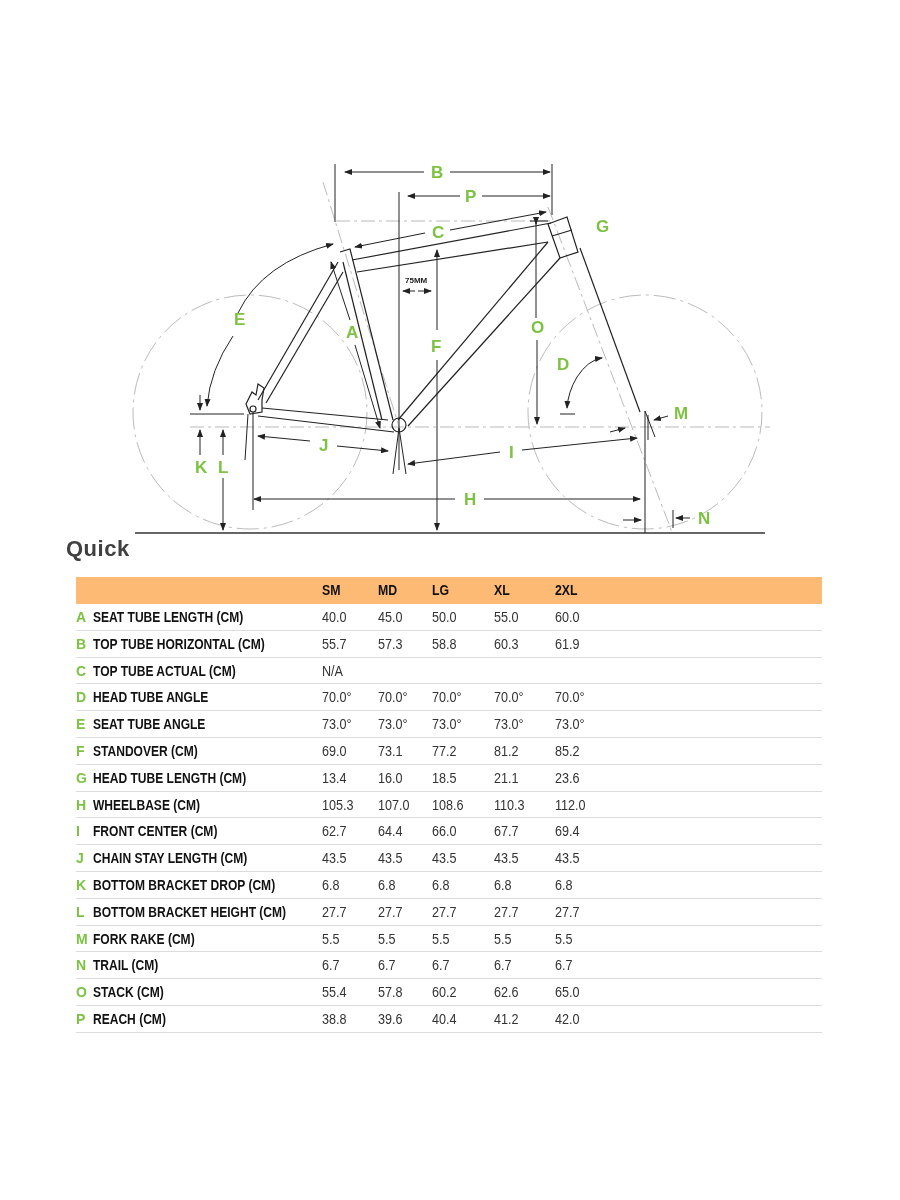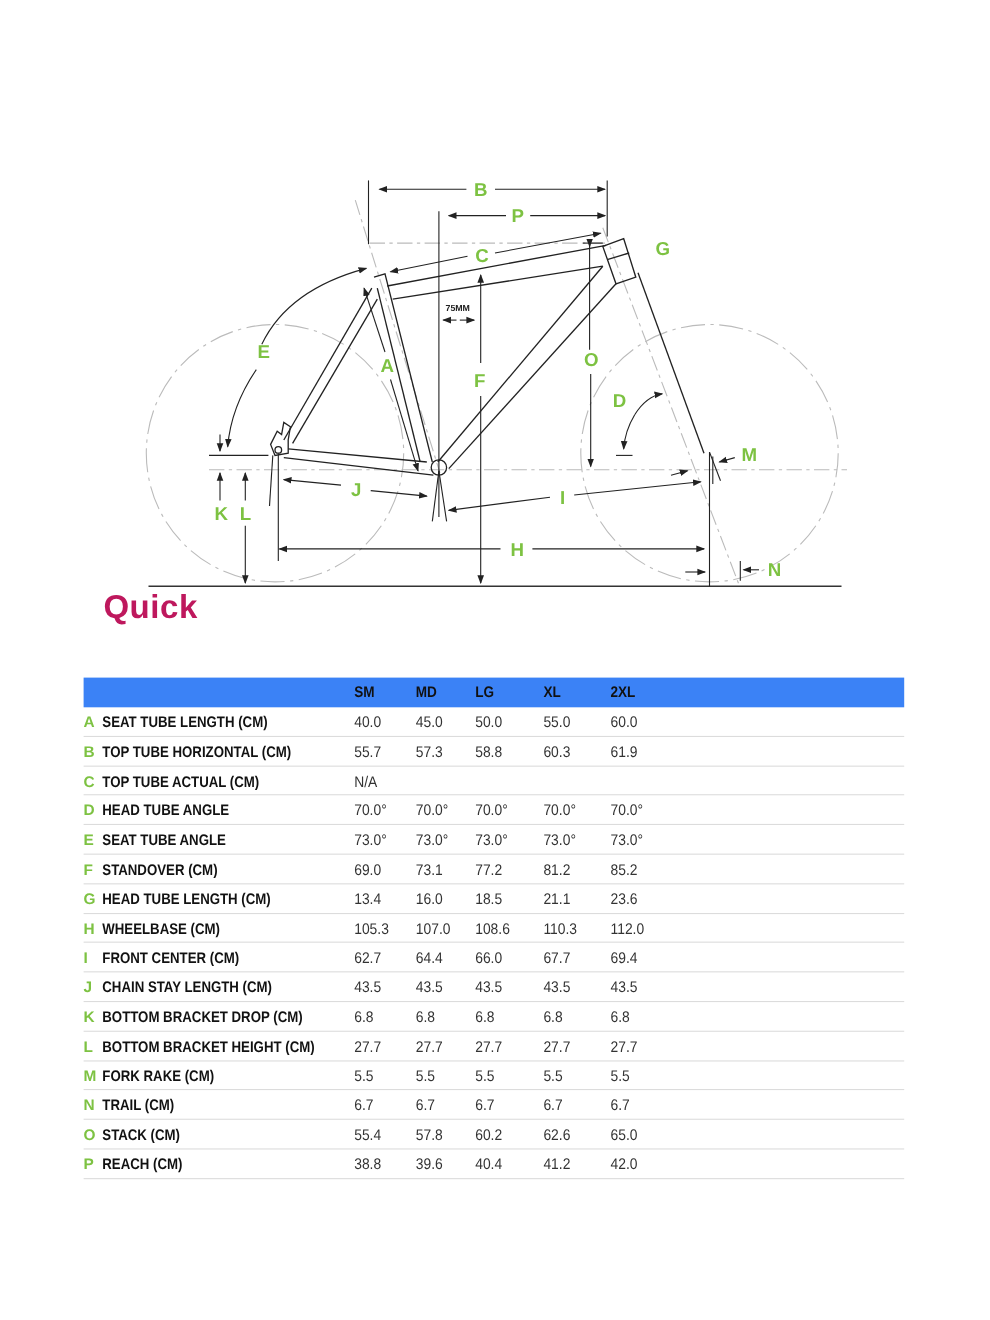--- a/index.html
+++ b/index.html
@@ -1,22 +1,22 @@
 <!DOCTYPE html>
 <html><head>
 <meta charset="utf-8">
 <style>
   html, body { margin: 0; padding: 0; background: #ffffff; }
   body { width: 900px; height: 1200px; position: relative; overflow: hidden; font-family: "DejaVu Sans Condensed", "DejaVu Sans", sans-serif; }
   #diagram { position: absolute; left: 0; top: 0; width: 900px; height: 540px; }
   .dlabel { font-family: "Liberation Sans", sans-serif; font-size: 17px; fill: #7dc242; font-weight: bold; }
   .small { font-family: "Liberation Sans", sans-serif; font-size: 8px; fill: #222; font-weight: bold; }
-  #title { position: absolute; left: 94px; top: 536px; font-family: "Liberation Sans", sans-serif; font-weight: bold; font-size: 30px; color: #be185d; letter-spacing: 0.5px; }
+  #title { position: absolute; left: 66px; top: 536px; font-family: "Liberation Sans", sans-serif; font-weight: bold; font-size: 22px; color: #404040; letter-spacing: 0.5px; }
   #table { position: absolute; left: 76px; top: 577px; width: 746px; }
-  .hdr { height: 27px; background: #3b82f6; position: relative; margin-top: 39px; }
+  .hdr { height: 27px; background: #fdba74; position: relative; }
   .hdr span { position: absolute; top: 5px; font-family: "Liberation Sans", sans-serif; font-weight: bold; font-size: 14px; color: #111; transform: scaleX(0.88); transform-origin: left; }
   .row { height: 25.8px; border-bottom: 1px solid #dcdcdc; position: relative; }
   .row span { position: absolute; top: 5px; font-size: 14px; white-space: nowrap; }
   .row .letter { left: 0; color: #7dc242; font-family: "Liberation Sans", sans-serif; font-weight: bold; }
   .row .label { left: 17px; color: #111; font-family: "Liberation Sans", sans-serif; font-weight: bold; transform: scaleX(0.86); transform-origin: left; }
   .row .val { color: #333; font-family: "Liberation Sans", sans-serif; font-weight: normal; transform: scaleX(0.9); transform-origin: left; }
   .c0 { left: 246px; } .c1 { left: 302px; } .c2 { left: 356px; } .c3 { left: 418px; } .c4 { left: 479px; }
 </style>
 </head>
 <body>

